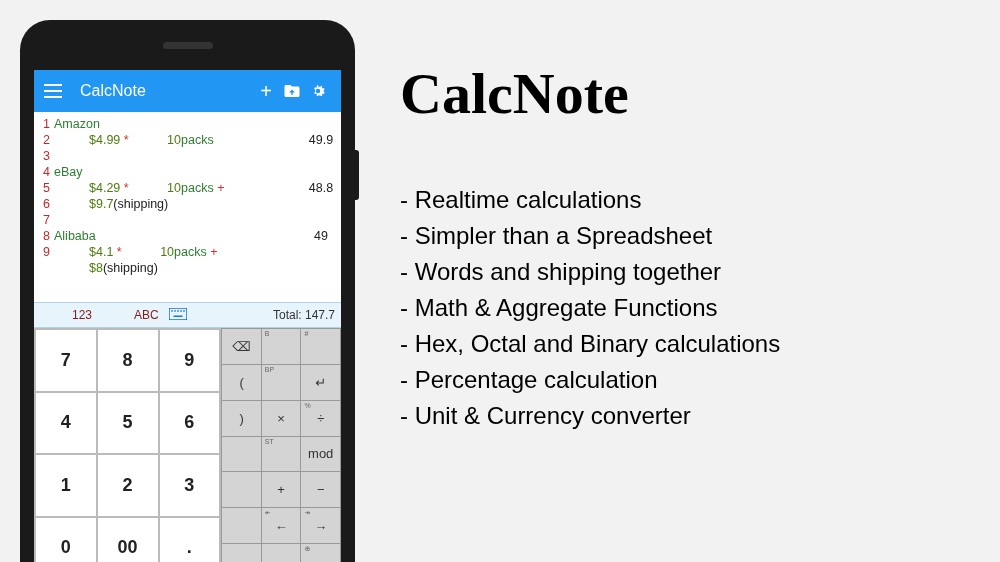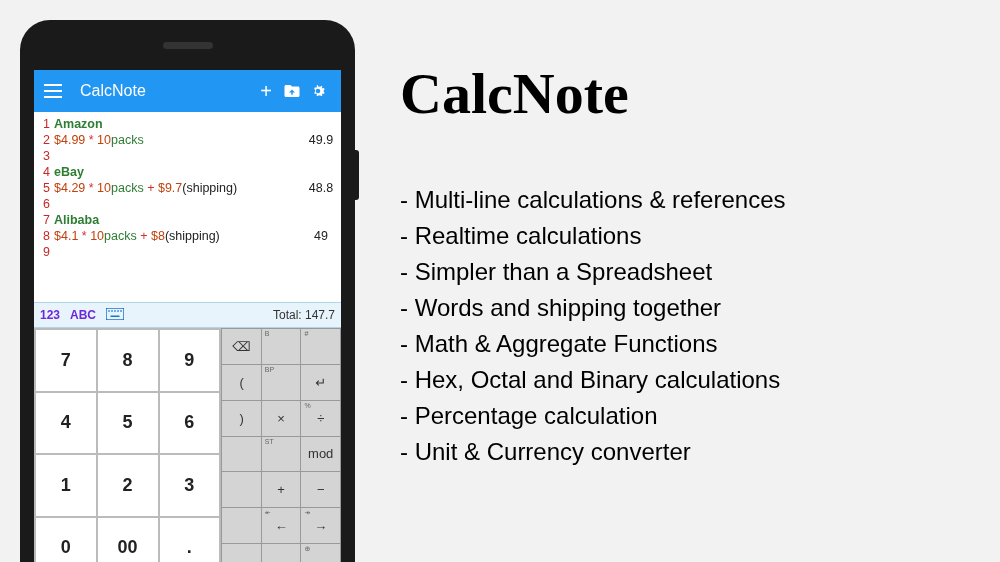--- a/index.html
+++ b/index.html
@@ -70,38 +70,38 @@
   background: #fff;
   flex: 0 0 190px;
   display: flex;
   font-size: 12.5px;
   line-height: 16px;
   padding-top: 4px;
 }
 .gutter { width: 18px; text-align: right; color: #c62828; padding-right: 2px; }
 .code { flex: 1; padding-left: 2px; }
 .results { width: 42px; text-align: center; padding-left: 2px; color: #222; }
-.tok-label { color: #2e7d32; font-weight: bold; }
+.tok-label { color: #2e7d32; }
 .tok-op { color: #d32f2f; }
 .tok-word { color: #2e7d32; }
 .tok-paren { color: #222; }
-.tok-num { color: #c2410c; }
+.tok-num { color: #4d7c0f; margin-left: 35px; }
 
 
 .midbar {
   background: #e8f4fb;
   height: 26px;
   border-top: 1px solid #b0d4e8;
   border-bottom: 1px solid #b0d4e8;
   display: flex;
   align-items: center;
   font-size: 12px;
   padding: 0 6px;
 }
-.midbar .modebtn { color: #6d28d9; font-weight: 700; margin-right: 10px; cursor:pointer; }
+.midbar .modebtn { color: #7f1d1d; font-weight: 400; margin-right: 10px; cursor:pointer;margin-left:32px; }
 .midbar .kbd-icon { color:#1976d2; margin-right:auto; }
 .midbar .total { color: #333; }
 
 
 .keypad {
   flex: 1;
   display: flex;
   background: #ddd;
 }
 .numpad {
@@ -331,21 +331,20 @@
         </div>
     </div>
 
   </div>
 
 </div>
 
 <div class="marketing">
   <h1>CalcNote</h1>
   <ul id="features">
-      <li>Multi-line calculations &amp; references</li>
       <li>Realtime calculations</li>
       <li>Simpler than a Spreadsheet</li>
       <li>Words and shipping together</li>
       <li>Math &amp; Aggregate Functions</li>
       <li>Hex, Octal and Binary calculations</li>
       <li>Percentage calculation</li>
       <li>Unit &amp; Currency converter</li>
     </ul>
 </div>
 

